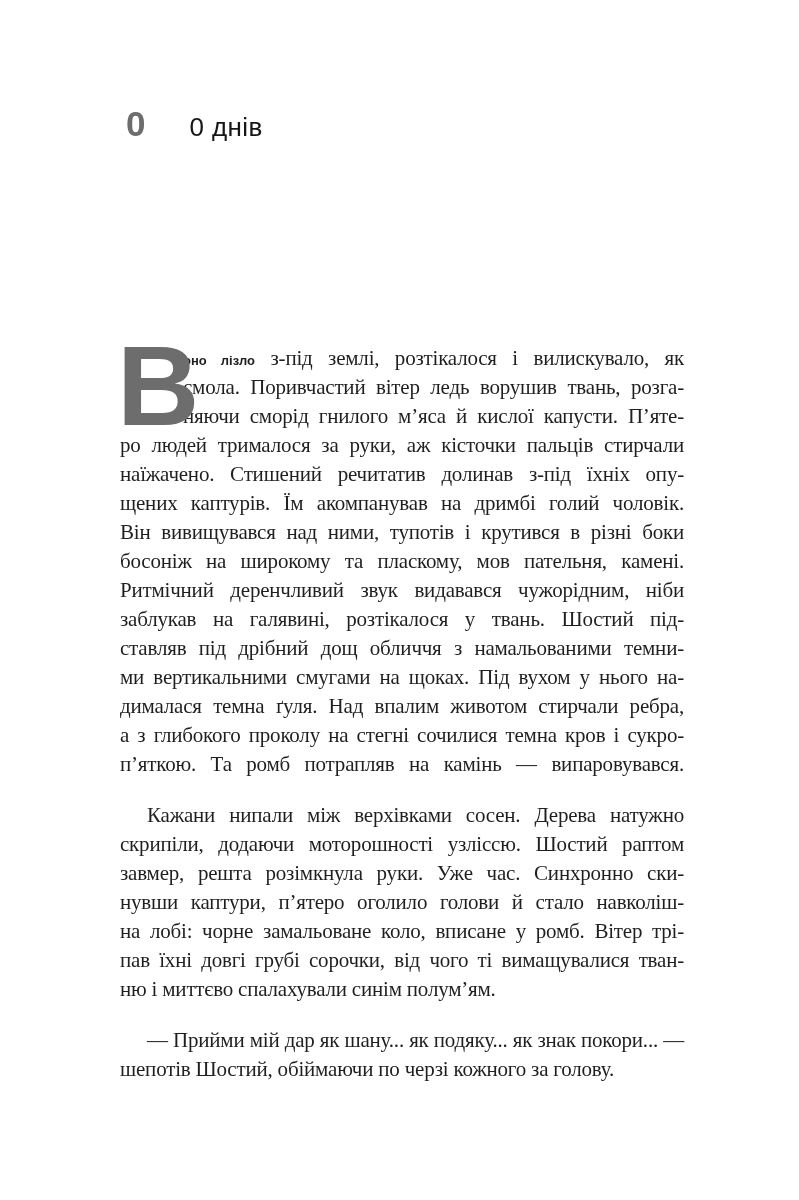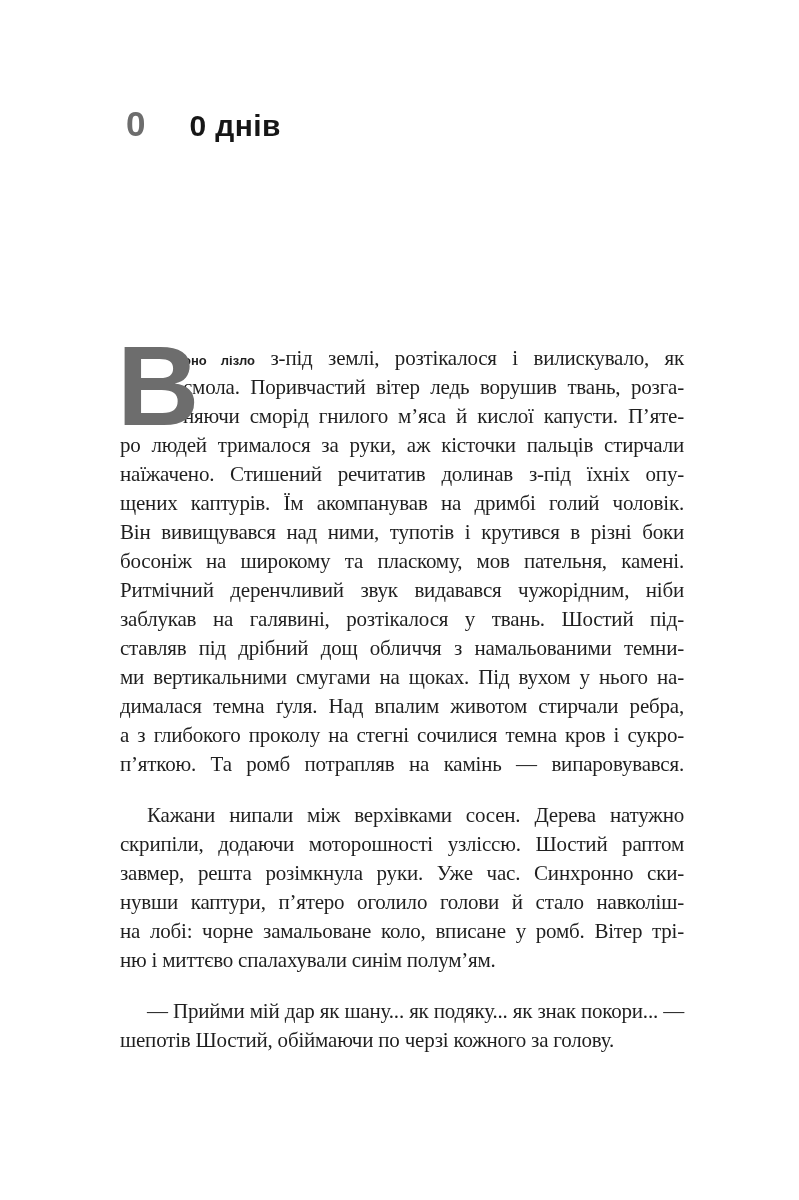--- a/index.html
+++ b/index.html
@@ -24,24 +24,24 @@
     display:flex;align-items:baseline;gap:44px;
     font-family:"Liberation Sans","DejaVu Sans",sans-serif;
     font-weight:bold;
   }
   .chapnum{
     font-size:35px;line-height:1;
     color:var(--gray);
   }
   .chaptitle{
     margin:0;
-    font-size:30px;line-height:1;
+    font-size:26px;line-height:1;
     letter-spacing:.4px;
     color:var(--title);
-    font-weight:bold;
+    font-weight:normal;
   }
   
   .textblock{
     position:absolute;left:120px;top:344px;width:564px;
     font-size:21px;line-height:29px;letter-spacing:-0.2px;
   }
   .ln{
     height:29px;
     white-space:nowrap;
     text-align:justify;
@@ -95,19 +95,20 @@
     <div class="ln">ми вертикальними смугами на щоках. Під вухом у нього на-</div>
     <div class="ln">дималася темна ґуля. Над впалим животом стирчали ребра,</div>
     <div class="ln">а з глибокого проколу на стегні сочилися темна кров і сукро-</div>
     <div class="ln">п’яткою. Та ромб потрапляв на камінь — випаровувався.</div>
 
     <div class="ln indent">Кажани нипали між верхівками сосен. Дерева натужно</div>
     <div class="ln">скрипіли, додаючи моторошності узліссю. Шостий раптом</div>
     <div class="ln">завмер, решта розімкнула руки. Уже час. Синхронно ски-</div>
     <div class="ln">нувши каптури, п’ятеро оголило голови й стало навколіш-</div>
     <div class="ln">на лобі: чорне замальоване коло, вписане у ромб. Вітер трі-</div>
+    <div class="ln">пав їхні довгі грубі сорочки, від чого ті вимащувалися тван-</div>
     <div class="ln natural">ню і миттєво спалахували синім полум’ям.</div>
 
     <div class="ln indent">— Прийми мій дар як шану... як подяку... як знак покори... —</div>
     <div class="ln natural">шепотів Шостий, обіймаючи по черзі кожного за голову.</div>
   </main>
 
 </div>
 
 </body></html>

